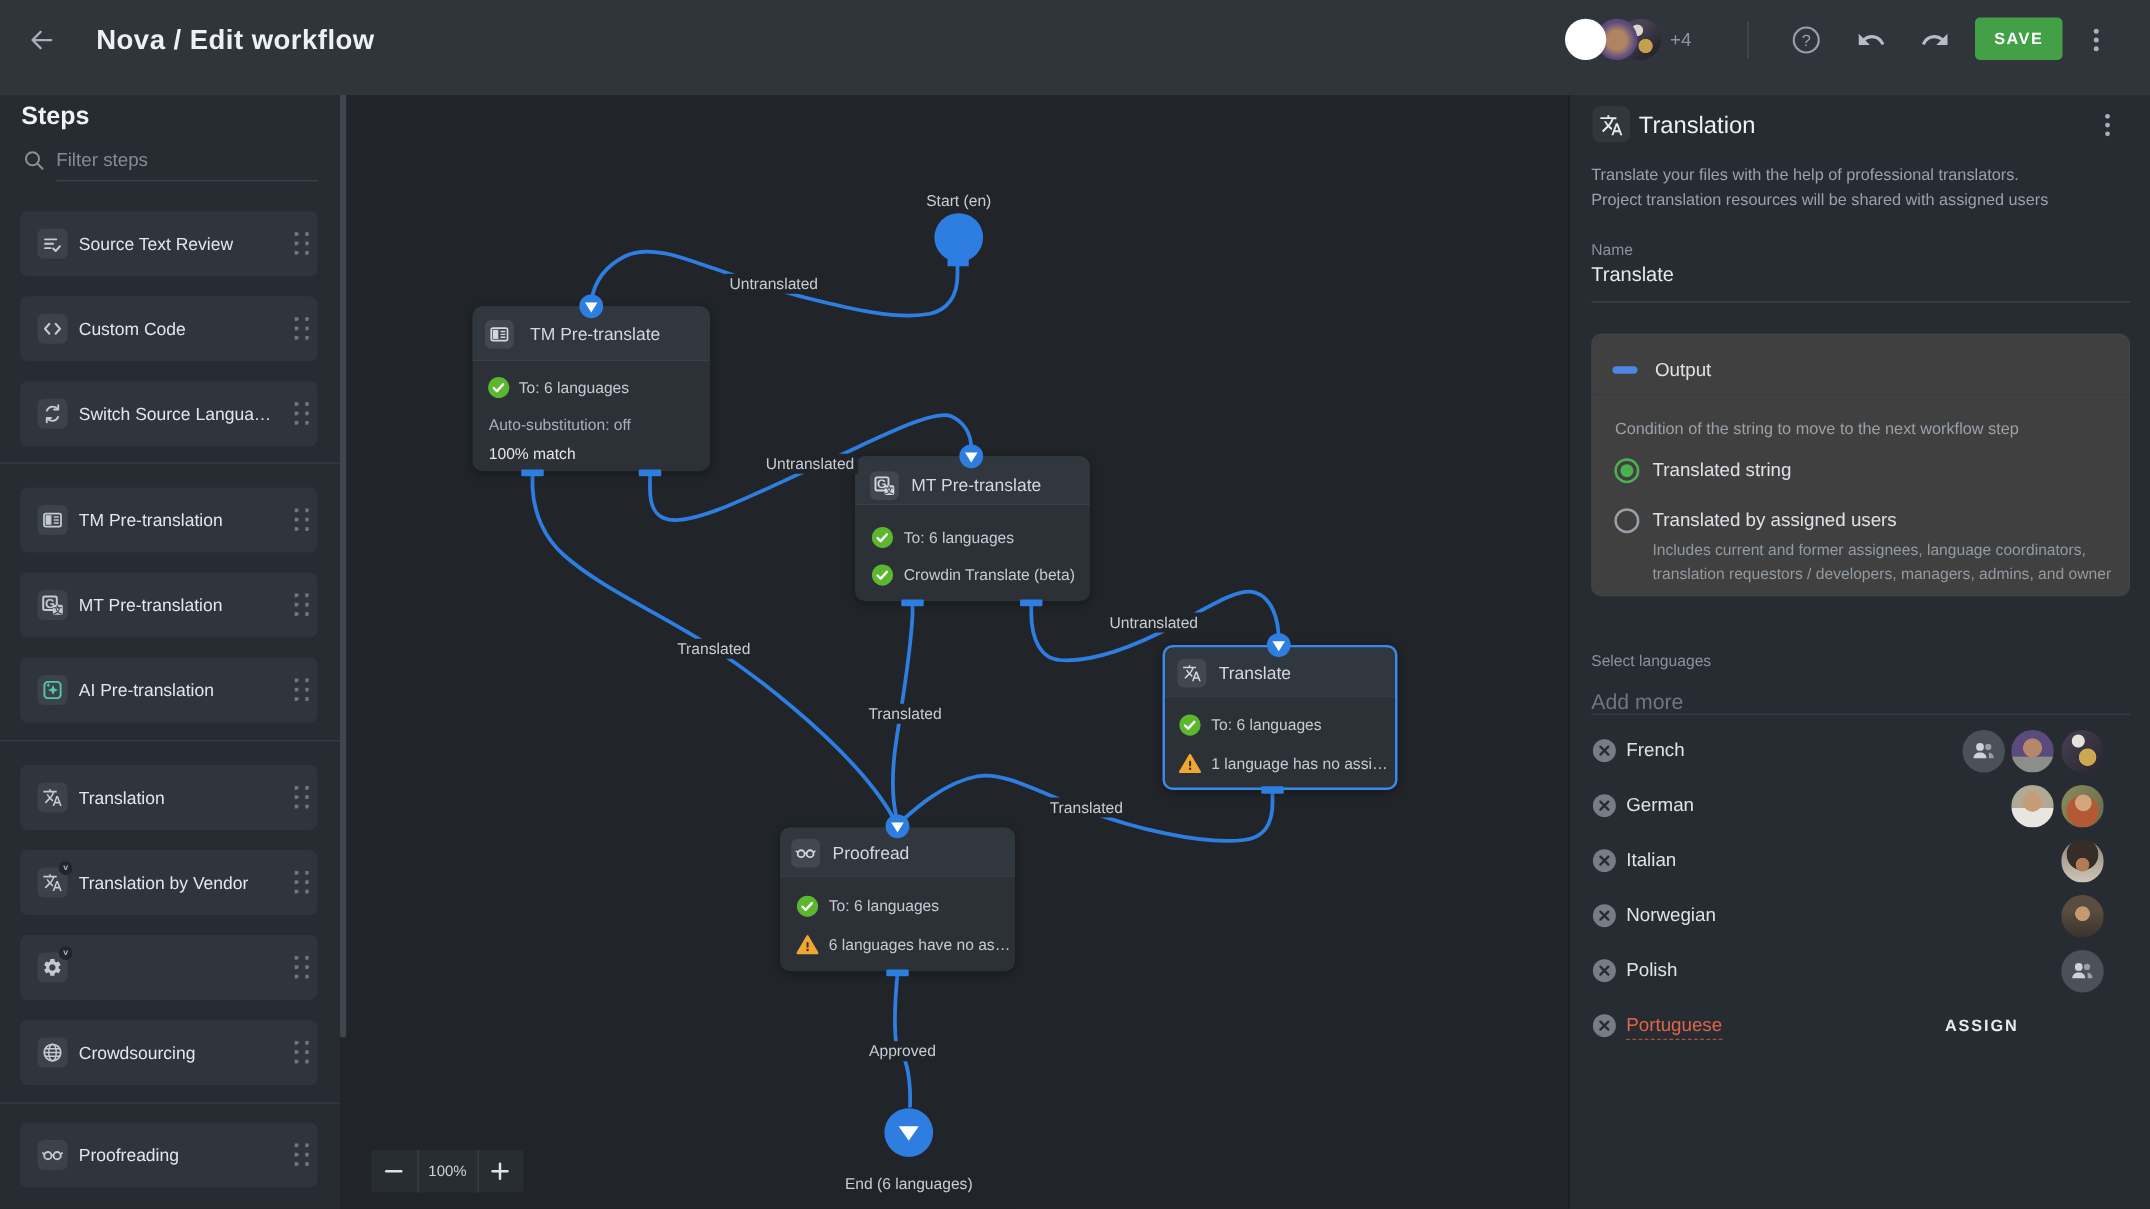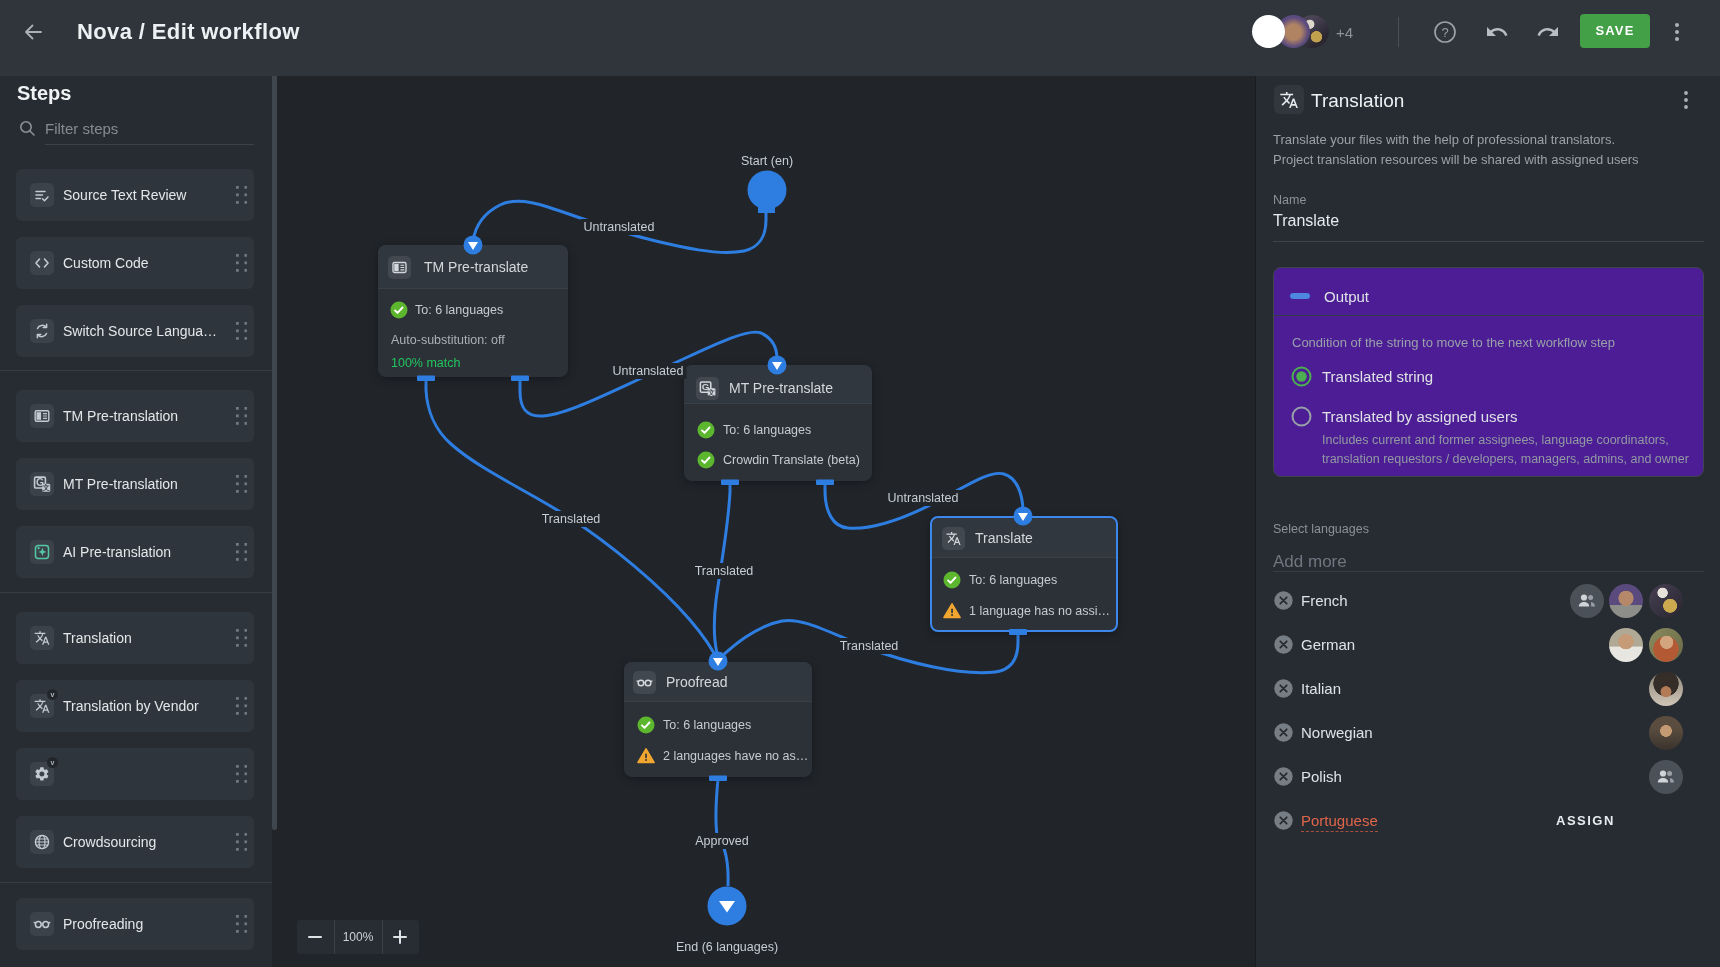--- a/index.html
+++ b/index.html
@@ -231,21 +231,21 @@
           <rect x="6.5" y="8.2" width="4.6" height="7.6" fill="#d2d7dd"></rect>
           <path d="M13 9.6h4M13 12h4M13 14.4h4" stroke="#d2d7dd" stroke-width="1.2"></path>
         </svg></div>
     <div class="htit" style="left:46px;top:0;line-height:44px">TM Pre-translate</div>
     <svg class="abs" style="left:12px;top:56px" width="18" height="18" viewBox="0 0 18 18">
         <circle cx="9" cy="9" r="8.5" fill="#5cb72f"></circle>
         <path d="M5 9.4l2.5 2.5 5-5.4" stroke="#fff" stroke-width="1.9" fill="none" stroke-linecap="round" stroke-linejoin="round"></path>
       </svg>
     <div class="nrow" style="left:37px;top:56px;height:18px;line-height:18px">To: 6 languages</div>
     <div class="nrow" style="left:13px;top:86px;height:18px;line-height:18px;color:#a9b0b7">Auto-substitution: off</div>
-    <div class="nrow" style="left:13px;top:109px;height:18px;line-height:18px;color:#22c55e">100% match</div>
+    <div class="nrow" style="left:13px;top:109px;height:18px;line-height:18px;color:#e5e5e5">100% match</div>
   </div>
 
   <div class="node" style="left:406px;top:301px;width:188px;height:116px;">
     <div class="hdr" style="height:39px"></div>
     <div class="hbox" style="left:12px;top:12px"><svg width="23" height="23" viewBox="1.5 1.5 21 21">
           <rect x="5.5" y="6" width="9.5" height="9.5" rx="1.2" fill="none" stroke="#d2d7dd" stroke-width="1.4"></rect>
           <text x="10.2" y="13.8" font-size="9" fill="#d2d7dd" text-anchor="middle" font-family="Liberation Sans" font-weight="bold">G</text>
           <rect x="12.2" y="11.8" width="7" height="7" rx="1.2" fill="#d2d7dd"></rect>
           <text x="15.7" y="17.6" font-size="6.4" fill="#454c54" text-anchor="middle" font-family="Liberation Sans" font-weight="bold">文</text>
         </svg></div>
@@ -295,21 +295,21 @@
     <svg class="abs" style="left:13px;top:54px" width="18" height="18" viewBox="0 0 18 18">
         <circle cx="9" cy="9" r="8.5" fill="#5cb72f"></circle>
         <path d="M5 9.4l2.5 2.5 5-5.4" stroke="#fff" stroke-width="1.9" fill="none" stroke-linecap="round" stroke-linejoin="round"></path>
       </svg>
     <div class="nrow" style="left:39px;top:54px;height:18px;line-height:18px">To: 6 languages</div>
     <svg class="abs" style="left:13px;top:85px" width="18" height="18" viewBox="0 0 18 18">
         <path d="M9 1.8L17 15.5H1z" fill="#f0a62f" stroke="#f0a62f" stroke-width="1.6" stroke-linejoin="round"></path>
         <rect x="8.2" y="6.6" width="1.7" height="4.6" rx="0.8" fill="#30363c"></rect>
         <circle cx="9.05" cy="13" r="1" fill="#30363c"></circle>
       </svg>
-    <div class="nrow" style="left:39px;top:85px;height:18px;line-height:18px">2 languages have no as…</div>
+    <div class="nrow" style="left:39px;top:85px;height:18px;line-height:18px">6 languages have no as…</div>
   </div>
 
   <svg class="lay2" width="977" height="903" viewBox="278 64 977 903">
     <g fill="#2e7ee2">
       <circle cx="767" cy="190" r="19.5"></circle>
       <rect x="758" y="206" width="17" height="7"></rect>
       <rect x="417" y="375.5" width="18" height="5.5" rx="1"></rect>
       <rect x="511" y="375.5" width="18" height="5.5" rx="1"></rect>
       <rect x="721" y="479.5" width="18" height="5.5" rx="1"></rect>
       <rect x="816" y="479.5" width="18" height="5.5" rx="1"></rect>
@@ -374,21 +374,21 @@
   <svg class="rp" style="left:423px;top:26px" width="14" height="20" viewBox="0 0 14 20">
       <circle cx="7" cy="3" r="1.9" fill="#aab1b8"></circle>
       <circle cx="7" cy="10" r="1.9" fill="#aab1b8"></circle>
       <circle cx="7" cy="17" r="1.9" fill="#aab1b8"></circle>
     </svg>
   <div class="rp" style="left:17px;top:66px;font-size:13px;color:#99a1a9;line-height:20px;white-space:nowrap;">Translate your files with the help of professional translators.<br>Project translation resources will be shared with assigned users</div>
   <div class="rp" style="left:17px;top:129px;font-size:12.5px;color:#8a9199;">Name</div>
   <div class="rp" style="left:17px;top:148px;font-size:16px;color:#e6eaed;">Translate</div>
   <div class="rp" style="left:17px;top:177px;width:431px;height:1px;background:#3e444b;"></div>
 
-  <div class="rp" style="left:17px;top:203px;width:431px;height:210px;border:1px solid #3e454d;border-radius:8px;background:#4c1d95;">
+  <div class="rp" style="left:17px;top:203px;width:431px;height:210px;border:1px solid #3e454d;border-radius:8px;background:#404040;">
     <div style="position:absolute;left:16px;top:25px;width:20px;height:6px;border-radius:3px;background:#4e87e0;"></div>
     <div style="position:absolute;left:50px;top:20px;font-size:15px;color:#dfe3e7;">Output</div>
     <div style="position:absolute;left:0;top:47px;width:429px;height:1px;background:#373d45;"></div>
     <div style="position:absolute;left:18px;top:67px;font-size:13px;color:#99a1a9;text-align:right;">Condition of the string to move to the next workflow step</div>
     <svg style="position:absolute;left:17px;top:98px" width="21" height="21" viewBox="0 0 21 21">
         <circle cx="10.5" cy="10.5" r="9" fill="none" stroke="#4caf50" stroke-width="2"></circle>
         <circle cx="10.5" cy="10.5" r="5.2" fill="#4caf50"></circle>
       </svg>
     <div style="position:absolute;left:48px;top:100px;font-size:15px;color:#dee2e6;">Translated string</div>
     <svg style="position:absolute;left:17px;top:138px" width="21" height="21" viewBox="0 0 21 21">

